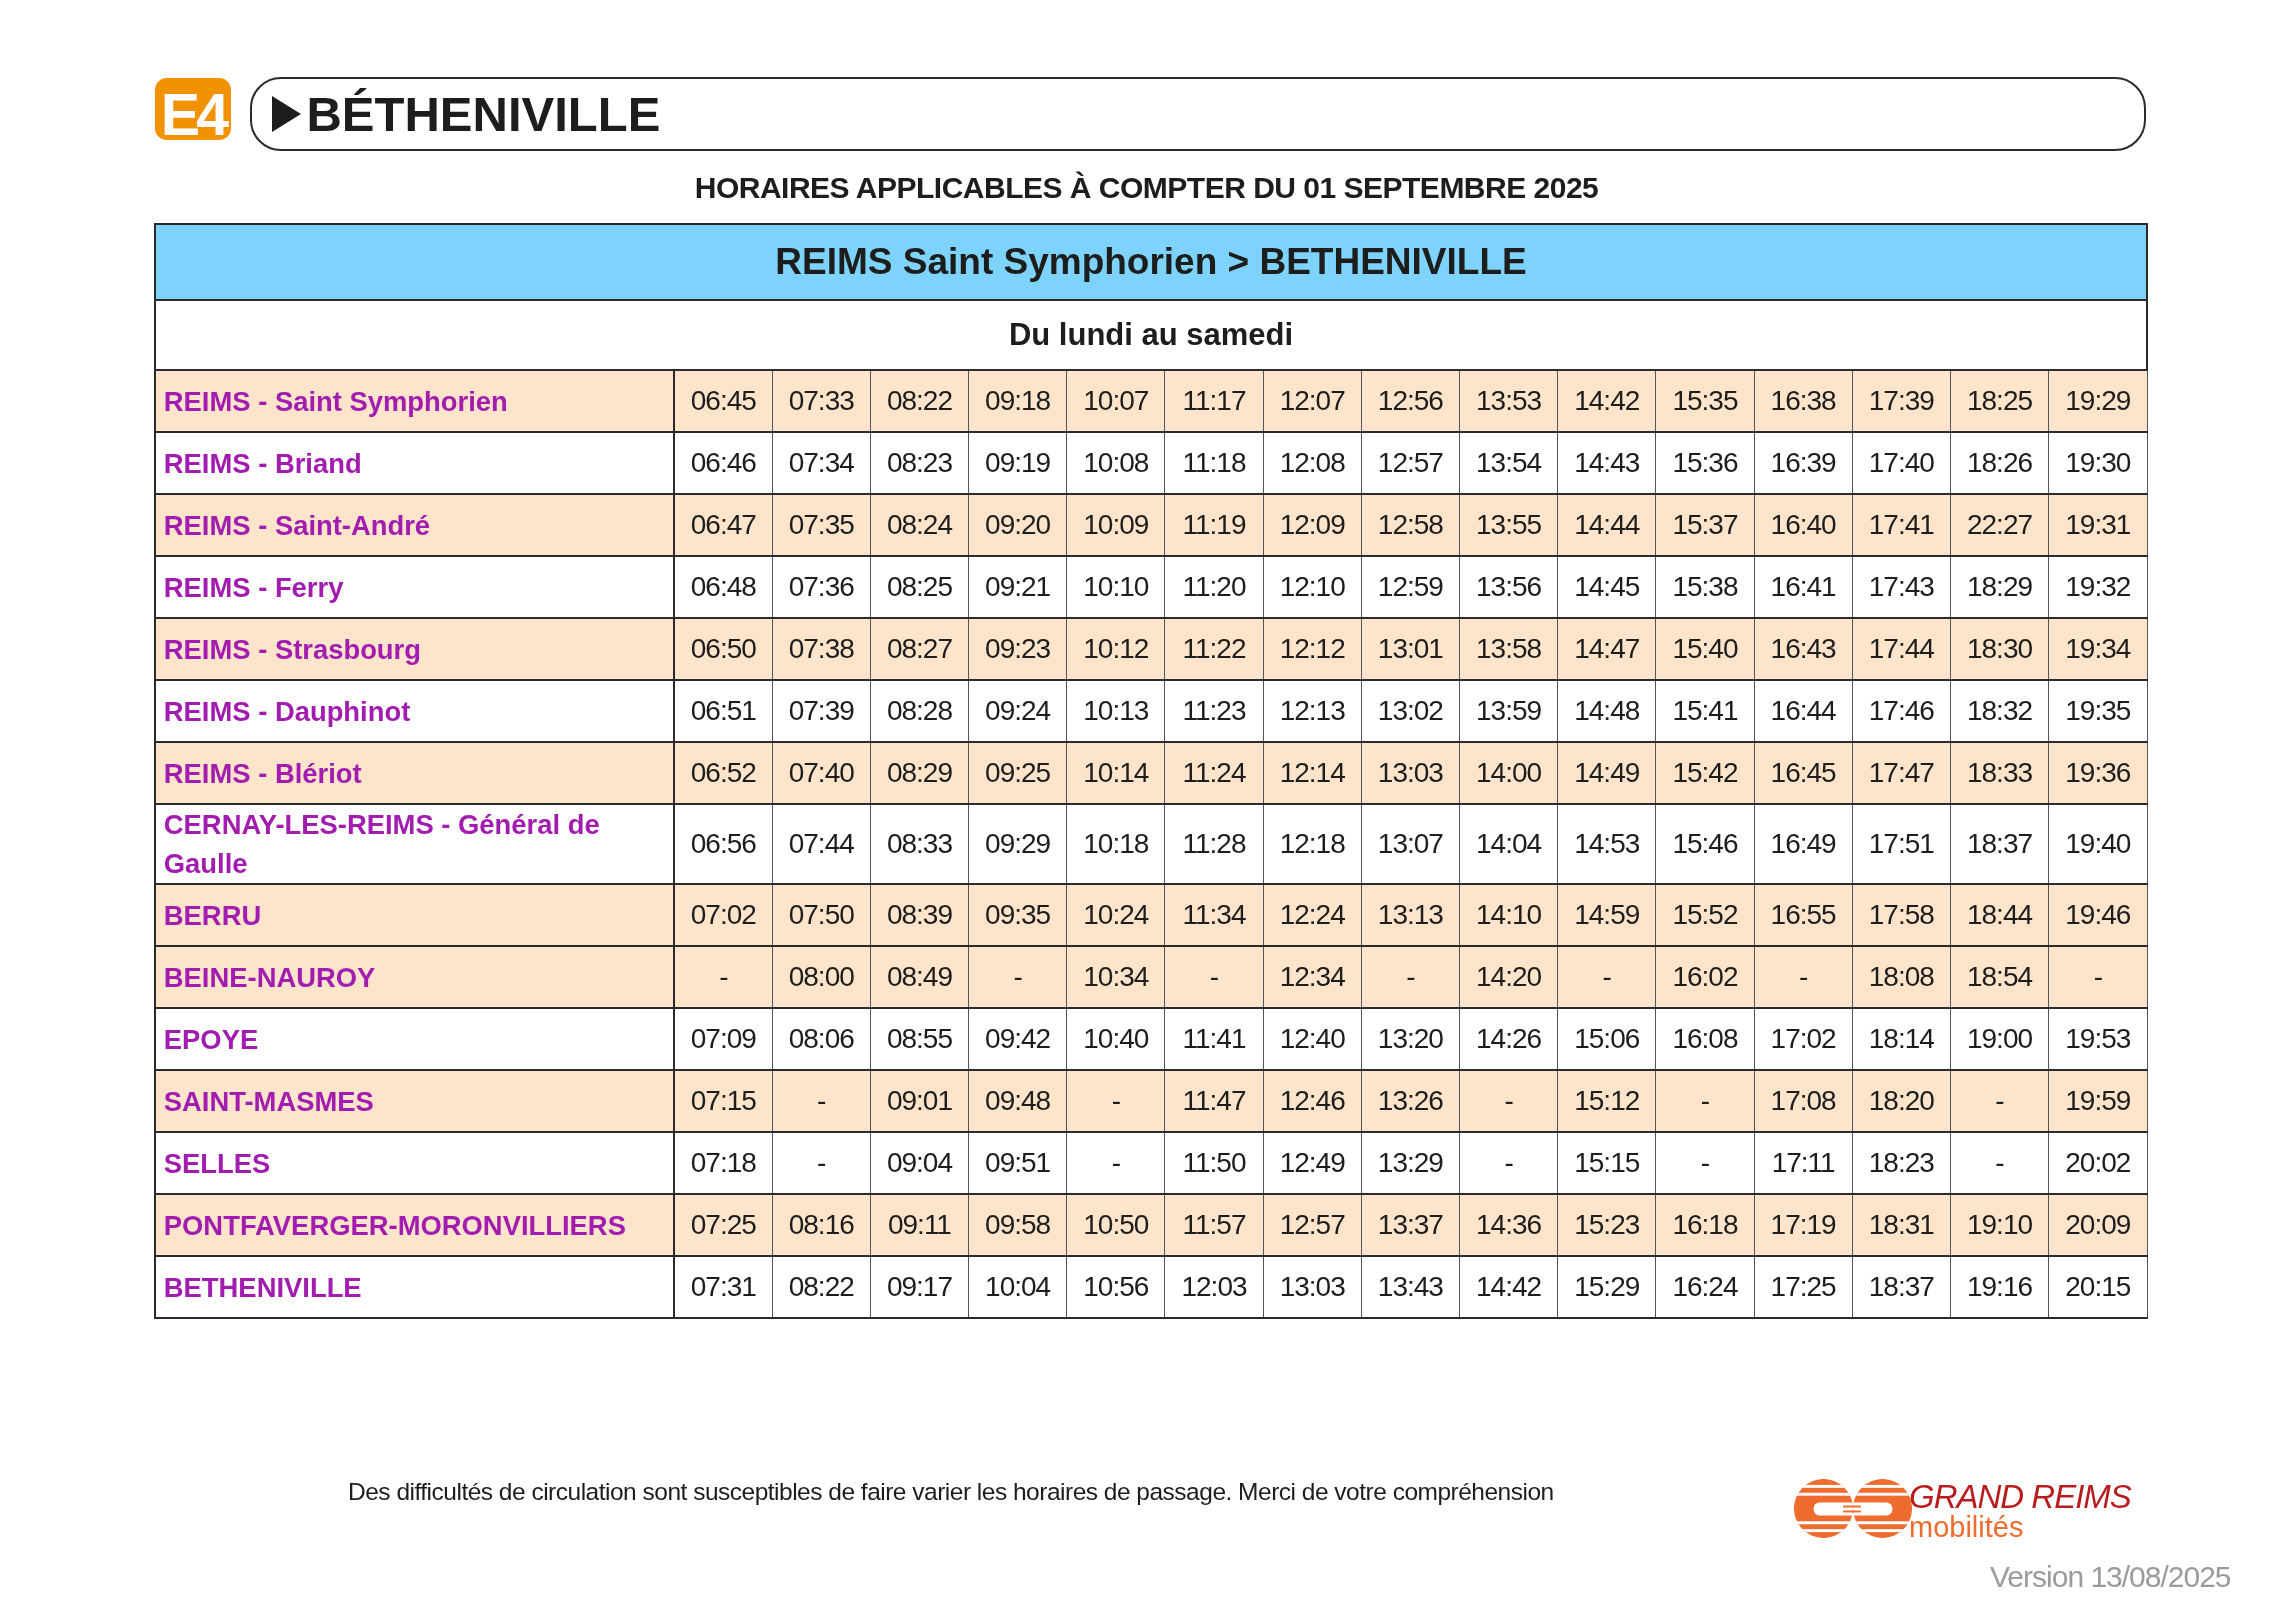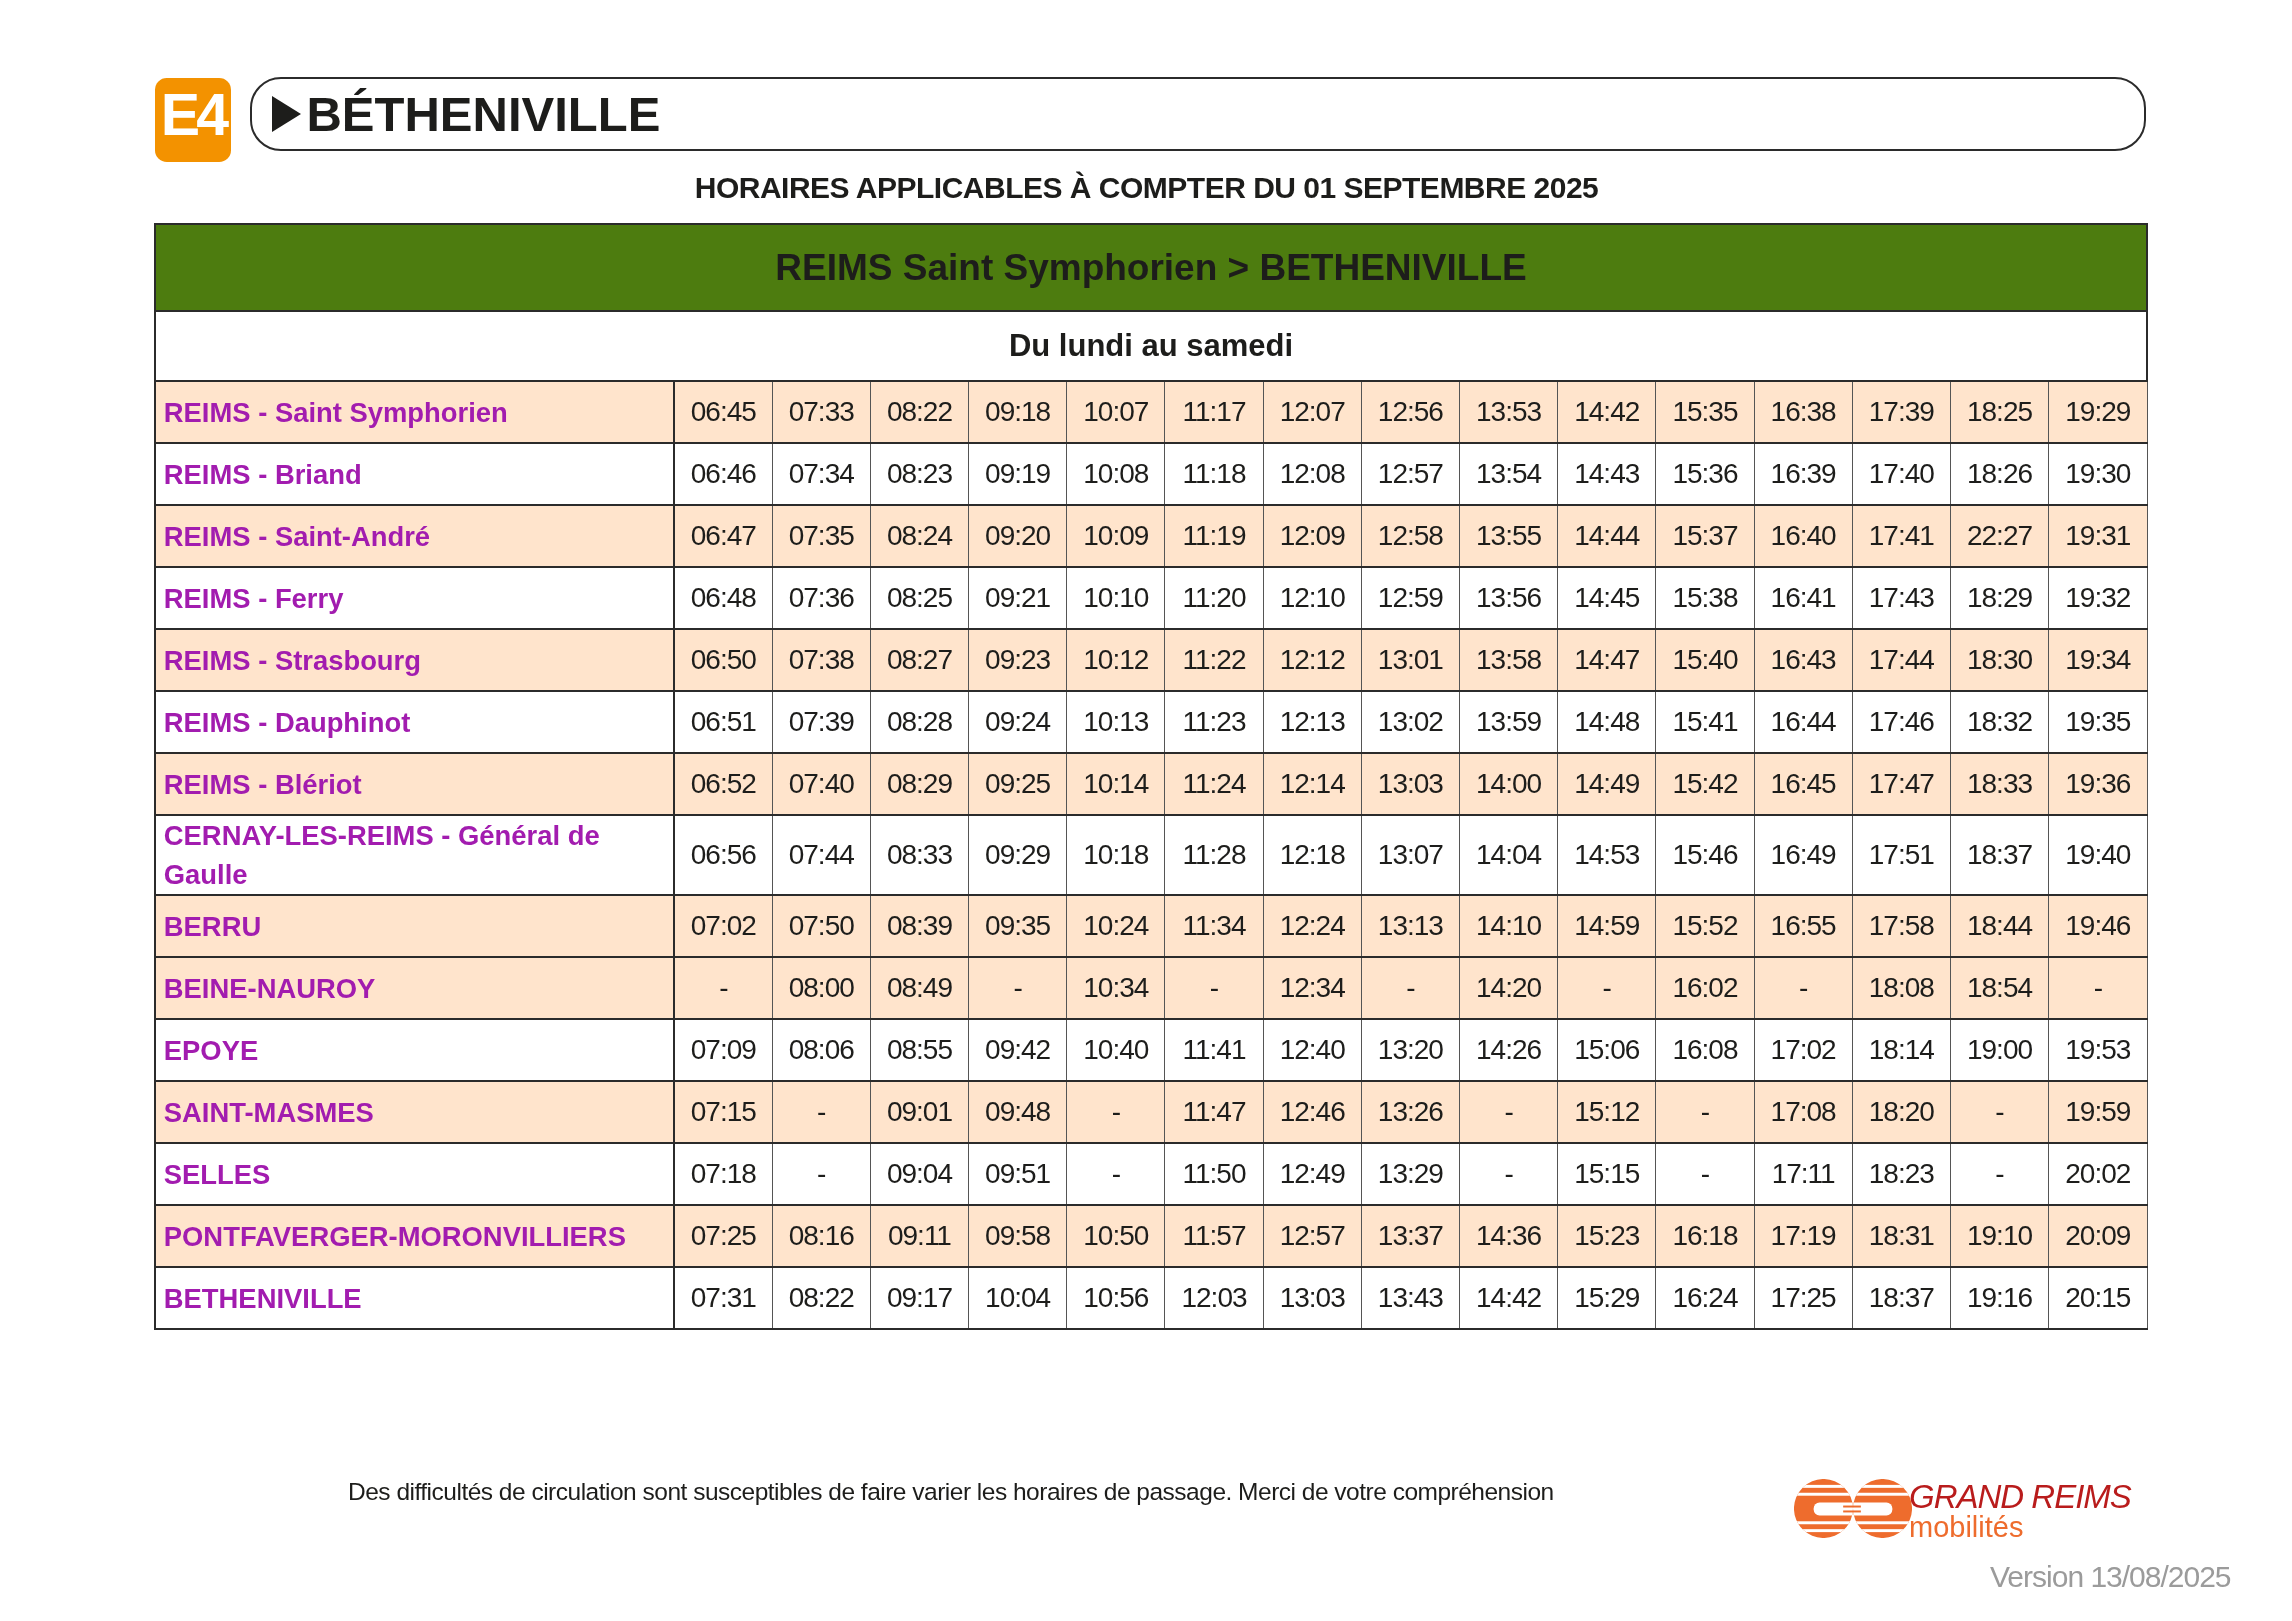--- a/index.html
+++ b/index.html
@@ -1,21 +1,21 @@
 <!DOCTYPE html>
 <html><head>
 <meta charset="utf-8">
 <style>
   html, body { margin: 0; padding: 0; background: #ffffff; }
   body {
     width: 2293px; height: 1621px; position: relative; overflow: hidden;
     font-family: "Liberation Sans", "DejaVu Sans", sans-serif; color: #1d1d1b;
   }
   .badge {
-    position: absolute; left: 155px; top: 78px; width: 76px; height: 84px;
+    position: absolute; left: 155px; top: 78px; width: 76px; height: 62px;
     background: #f39200; border-radius: 11.8px; color: #ffffff;
     font-weight: 700; font-size: 59px; line-height: 75px; text-align: center;
     letter-spacing: -3.9px; font-family: "Liberation Sans", sans-serif;
   }
   .titlebar {
     position: absolute; left: 250px; top: 77px; width: 1896px; height: 74px;
     border: 2px solid #2b2b2b; border-radius: 31px; box-sizing: border-box;
     display: flex; align-items: center; padding-left: 19.6px;
   }
   .titlebar .play {
@@ -31,21 +31,21 @@
   }
   table.tt {
     position: absolute; left: 154px; top: 223px; width: 1994px;
     border-collapse: collapse; table-layout: fixed;
   }
   table.tt td {
     border: 2px solid #2b2b2b; padding: 0; box-sizing: border-box;
   }
   table.tt td.t { border-left: 1px solid #555; border-right: 1px solid #555; }
   .route-hdr td {
-    height: 87px; background: #4d7c0f; text-align: center;
+    height: 76px; background: #7dd3fc; text-align: center;
     font-weight: 700; font-size: 37px; color: #1d1d1b; margin-left: 43px;
   }
   .days-hdr td {
     height: 70px; background: #ffffff; text-align: center;
     font-weight: 700; font-size: 31px; color: #1d1d1b;
   }
   tr.row td { height: 62px; }
   tr.row.tall td { height: 77px; }
   tr.row.odd td { background: #ffe4cc; }
   tr.row.even td { background: #ffffff; }

